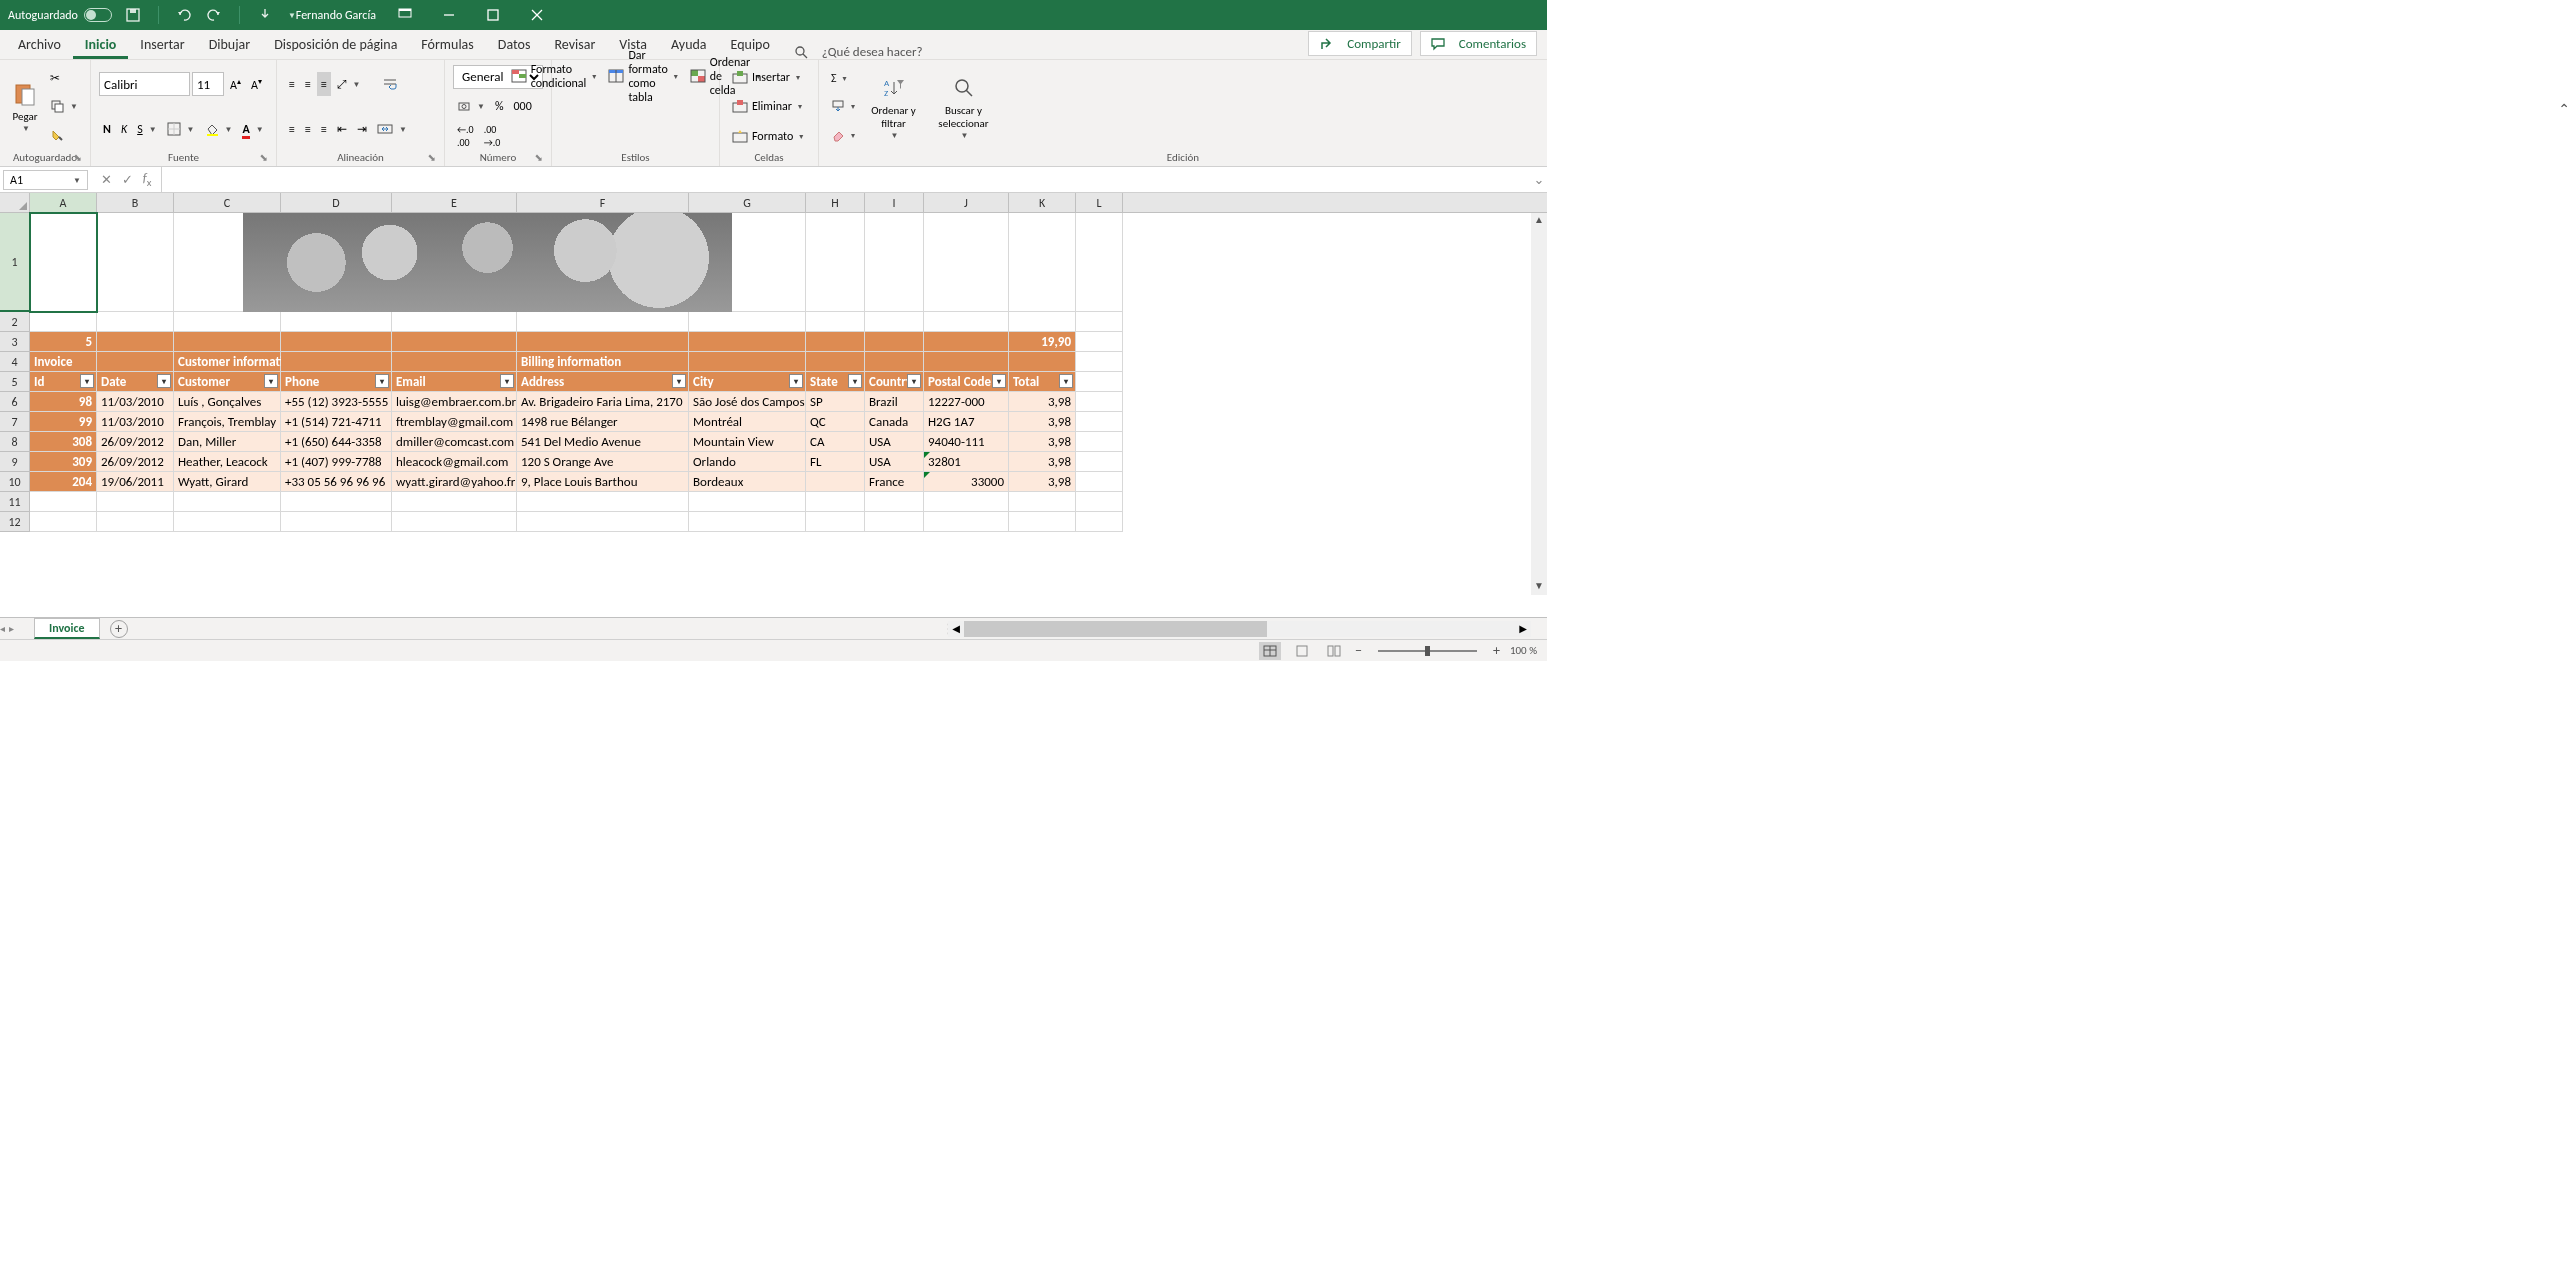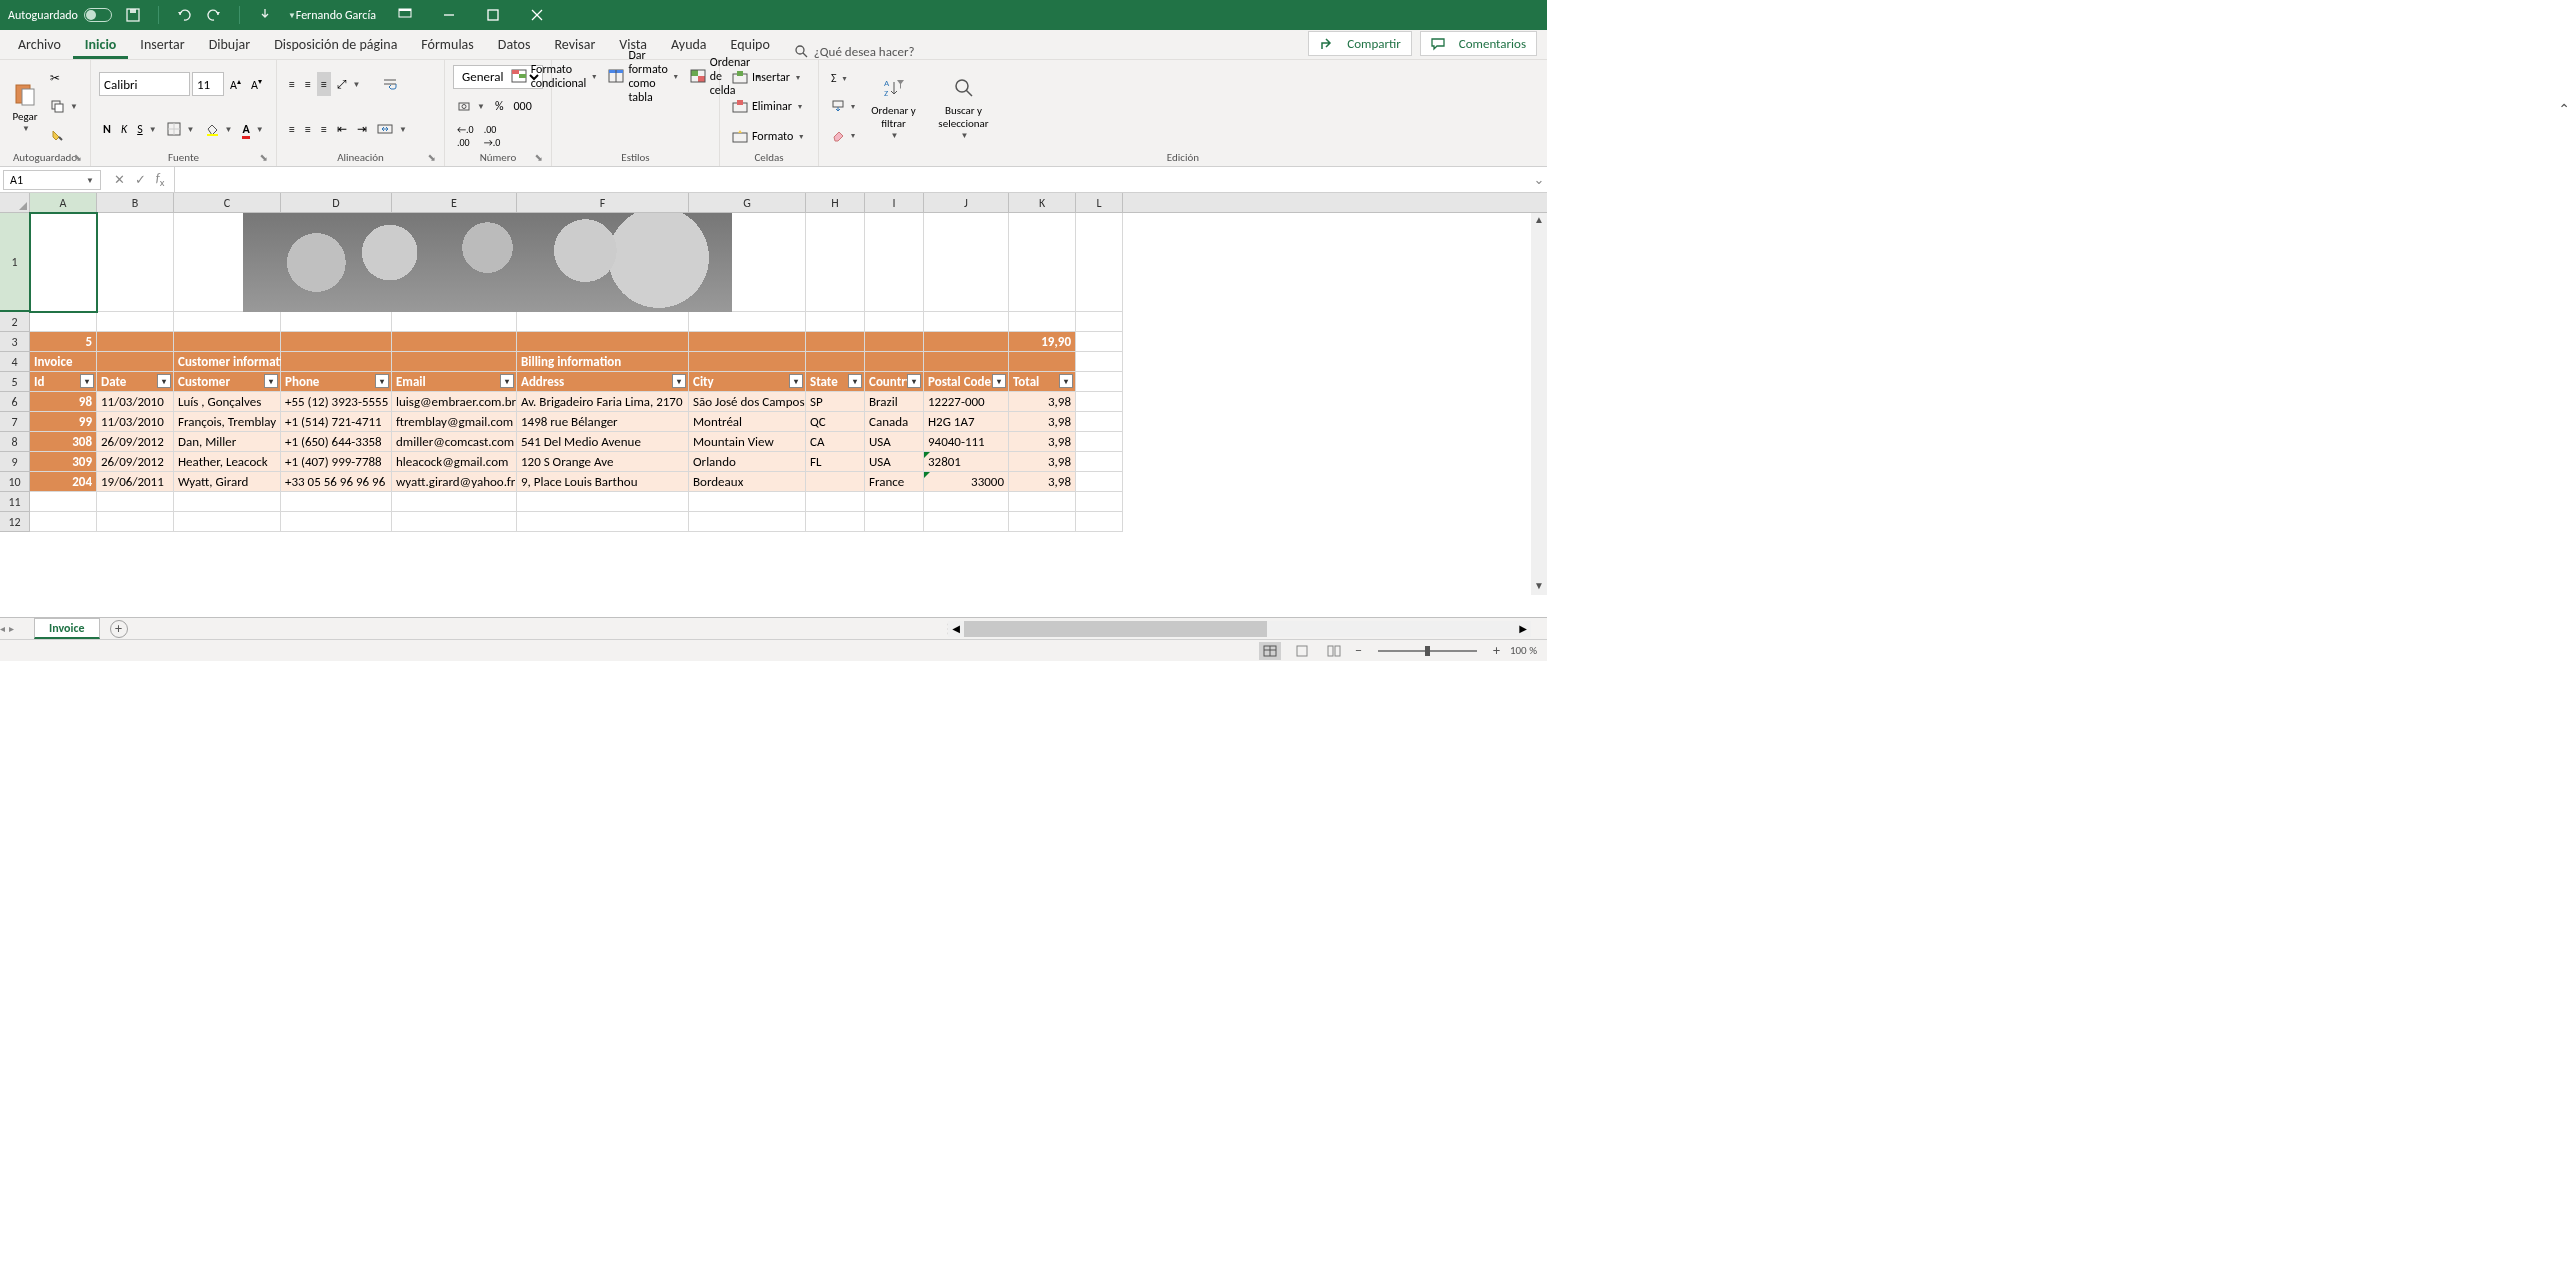--- a/index.html
+++ b/index.html
@@ -16,21 +16,21 @@
 .titlebar .title { flex: 1; text-align: center; font-size: 13px; }
 .titlebar .right-group { display: flex; align-items: center; gap: 14px; }
 .titlebar .user-name { font-size: 12px; }
 .titlebar .win-btn { width: 30px; height: 30px; display: flex; align-items: center; justify-content: center; cursor: pointer; }
 
 
 .tabs { background: #f3f2f1; height: 30px; display: flex; align-items: flex-end; padding: 0 6px; border-bottom: 1px solid #e1dfdd; }
 .tab { padding: 6px 12px; font-size: 14px; cursor: pointer; color: #333; }
 .tab.active { color: #217346; border-bottom: 3px solid #217346; font-weight: 600; padding-bottom: 3px; }
 .tabs .spacer { flex: 1; }
-.tabs .search { display: flex; align-items: flex-start; gap: 6px; color: #555; padding: 0 12px; }
+.tabs .search { display: flex; align-items: flex-end; gap: 14px; color: #555; padding: 0 12px; }
 .tabs .right-btn { padding: 4px 10px; margin: 0 4px 3px 4px; border: 1px solid #d0d0d0; background: #fff; cursor: pointer; font-size: 13px; display: flex; align-items: center; gap: 14px; color: #217346; }
 .tabs .right-btn.share { color: #217346; }
 
 
 .ribbon { background: #f3f2f1; height: 107px; display: flex; border-bottom: 1px solid #d0d0d0; }
 .rib-group { border-right: 1px solid #e1dfdd; padding: 4px 8px 2px 8px; display: flex; flex-direction: column; }
 .rib-group .controls { flex: 1; display: flex; gap: 4px; }
 .rib-group .label { text-align: center; font-size: 11px; color: #555; padding-top: 2px; display: flex; justify-content: center; position: relative; }
 .rib-group .label .launcher { position: absolute; right: 0; font-size: 10px; color: #888; cursor: pointer; }
 .rib-big { display: flex; flex-direction: column; align-items: center; justify-content: center; width: 43px; cursor: pointer; font-size: 11px; }
@@ -38,21 +38,21 @@
 .rib-col { display: flex; flex-direction: column; justify-content: space-around; }
 .rib-btn { height: 24px; padding: 0 4px; display: flex; align-items: center; cursor: pointer; font-size: 12px; gap: 4px; }
 .rib-row { display: flex; gap: 2px; }
 .rib-input { border: 1px solid #c0c0c0; background: #fff; font-size: 13px; padding: 2px 4px; height: 24px; }
 .dd { font-size: 8px; color: #555; margin-left: 2px; }
 
 .collapse-ribbon { position: absolute; right: 6px; top: 101px; font-size: 14px; color: #555; cursor: pointer; }
 
 
 .fx-row { height: 26px; display: flex; align-items: center; border-bottom: 1px solid #d0d0d0; background: #fff; }
-.namebox { width: 98px; border: 1px solid #c8c8c8; margin: 2px 3px; padding: 2px 6px; font-size: 12px; background: #fff; display: flex; justify-content: space-between; align-items: center; gap: 28px; }
+.namebox { width: 85px; border: 1px solid #c8c8c8; margin: 2px 3px; padding: 2px 6px; font-size: 12px; background: #fff; display: flex; justify-content: space-between; align-items: center; gap: 28px; }
 .fx-btns { display: flex; gap: 10px; padding: 0 10px; color: #888; border-right: 1px solid #d0d0d0; height: 100%; align-items: center; }
 .fx-input { flex: 1; border: none; padding: 2px 6px; font-size: 13px; outline: none; }
 .fx-expand { width: 16px; text-align: center; color: #888; cursor: pointer; }
 
 
 .grid-area { position: relative; background: #fff; }
 .col-headers { display: flex; background: #e6e6e6; height: 20px; border-bottom: 1px solid #c0c0c0; }
 .corner { width: 30px; border-right: 1px solid #c0c0c0; background: #e6e6e6; position: relative; }
 .corner::after { content: ''; position: absolute; right: 2px; bottom: 2px; width: 0; height: 0; border-left: 8px solid transparent; border-bottom: 8px solid #a0a0a0; }
 .col-h { border-right: 1px solid #c0c0c0; text-align: center; font-size: 12px; color: #333; line-height: 20px; cursor: pointer; }

